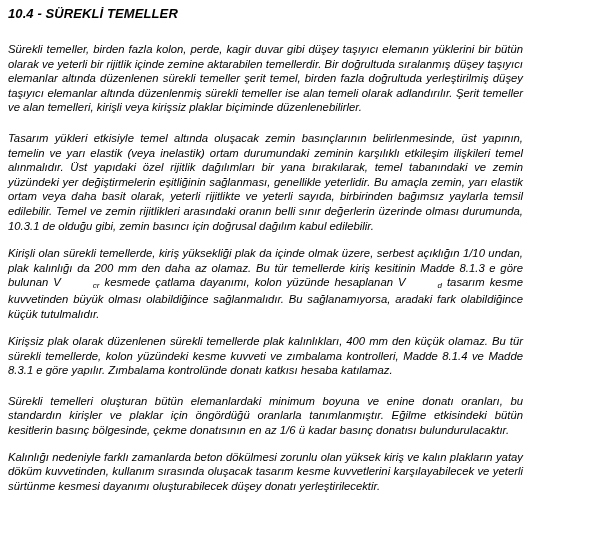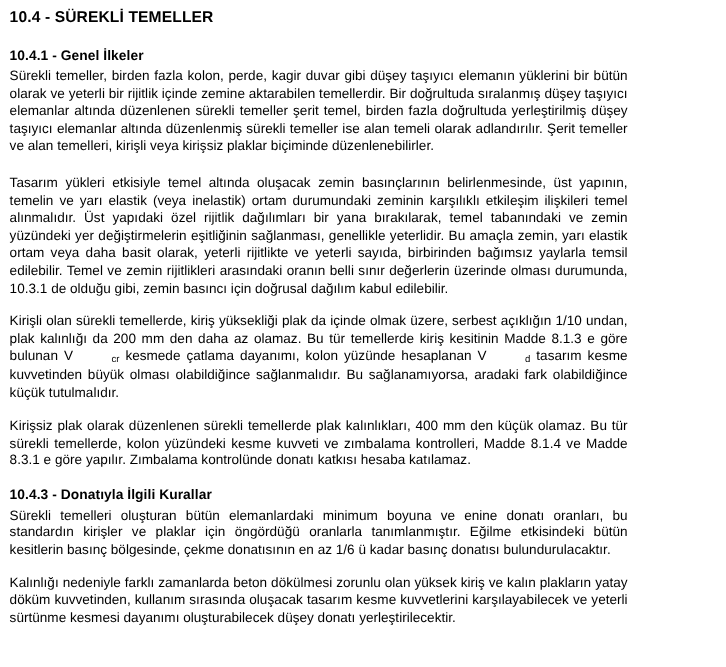--- a/index.html
+++ b/index.html
@@ -15,20 +15,21 @@
     font-family: "Liberation Sans", sans-serif;
     color: #000000;
     -webkit-font-smoothing: none;
   }
   .page {
     position: relative;
     width: 531px;
     height: 556px;
     box-sizing: border-box;
     padding: 6px 8px 0 8px;
+    font-style: italic;
   }
   .doc-title {
     font-size: 13px;
     font-weight: bold;
     line-height: 16px;
     margin: 0 0 0 0;
     letter-spacing: 0.1px;
   }
   .section-head {
     font-size: 11.5px;
@@ -61,40 +62,38 @@
 </style>
 </head>
 <body>
 
 <div class="page">
 
   <h1 class="doc-title">10.4 - SÜREKLİ TEMELLER</h1>
 
   <div class="gap-title"></div>
 
-  <h2 class="section-head">10.4.1 - Genel İlkeler</h2>
   <div class="gap-head"></div>
   <p class="para">Sürekli temeller, birden fazla kolon, perde, kagir duvar gibi düşey taşıyıcı elemanın yüklerini bir bütün olarak ve yeterli bir rijitlik içinde zemine aktarabilen temellerdir. Bir doğrultuda sıralanmış düşey taşıyıcı elemanlar altında düzenlenen sürekli temeller şerit temel, birden fazla doğrultuda yerleştirilmiş düşey taşıyıcı elemanlar altında düzenlenmiş sürekli temeller ise alan temeli olarak adlandırılır. Şerit temeller ve alan temelleri, kirişli veya kirişsiz plaklar biçiminde düzenlenebilirler.</p>
 
   <div class="gap-sec"></div>
 
   <div class="gap-head"></div>
   <p class="para">Tasarım yükleri etkisiyle temel altında oluşacak zemin basınçlarının belirlenmesinde, üst yapının, temelin ve yarı elastik (veya inelastik) ortam durumundaki zeminin karşılıklı etkileşim ilişkileri temel alınmalıdır. Üst yapıdaki özel rijitlik dağılımları bir yana bırakılarak, temel tabanındaki ve zemin yüzündeki yer değiştirmelerin eşitliğinin sağlanması, genellikle yeterlidir. Bu amaçla zemin, yarı elastik ortam veya daha basit olarak, yeterli rijitlikte ve yeterli sayıda, birbirinden bağımsız yaylarla temsil edilebilir. Temel ve zemin rijitlikleri arasındaki oranın belli sınır değerlerin üzerinde olması durumunda, 10.3.1 de olduğu gibi, zemin basıncı için doğrusal dağılım kabul edilebilir.</p>
 
   <div class="gap-para"></div>
 
   <p class="para"><span>Kirişli olan sürekli temellerde, kiriş yüksekliği plak da içinde olmak üzere, serbest açıklığın 1/10 undan, plak kalınlığı da 200 mm den daha az olamaz. Bu tür temellerde kiriş kesitinin Madde 8.1.3 e göre bulunan V</span><sub>cr</sub><span> kesmede çatlama dayanımı, kolon yüzünde hesaplanan V</span><sub>d</sub><span> tasarım kesme kuvvetinden büyük olması olabildiğince sağlanmalıdır. Bu sağlanamıyorsa, aradaki fark olabildiğince küçük tutulmalıdır.</span></p>
 
   <div class="gap-para"></div>
 
   <p class="para">Kirişsiz plak olarak düzenlenen sürekli temellerde plak kalınlıkları, 400 mm den küçük olamaz. Bu tür sürekli temellerde, kolon yüzündeki kesme kuvveti ve zımbalama kontrolleri, Madde 8.1.4 ve Madde 8.3.1 e göre yapılır. Zımbalama kontrolünde donatı katkısı hesaba katılamaz.</p>
 
   <div class="gap-sec"></div>
 
-  <h2 class="section-head">10.4.3 - Donatıyla İlgili Kurallar</h2>
   <div class="gap-head"></div>
   <p class="para">Sürekli temelleri oluşturan bütün elemanlardaki minimum boyuna ve enine donatı oranları, bu standardın kirişler ve plaklar için öngördüğü oranlarla tanımlanmıştır. Eğilme etkisindeki bütün kesitlerin basınç bölgesinde, çekme donatısının en az  1/6 ü kadar basınç donatısı bulundurulacaktır.</p>
 
   <div class="gap-para-sm"></div>
 
   <p class="para">Kalınlığı nedeniyle farklı zamanlarda beton dökülmesi zorunlu olan yüksek kiriş ve kalın plakların yatay döküm kuvvetinden, kullanım sırasında oluşacak tasarım kesme kuvvetlerini karşılayabilecek ve yeterli sürtünme kesmesi dayanımı oluşturabilecek düşey donatı yerleştirilecektir.</p>
 
 </div>
 
 </body></html>

